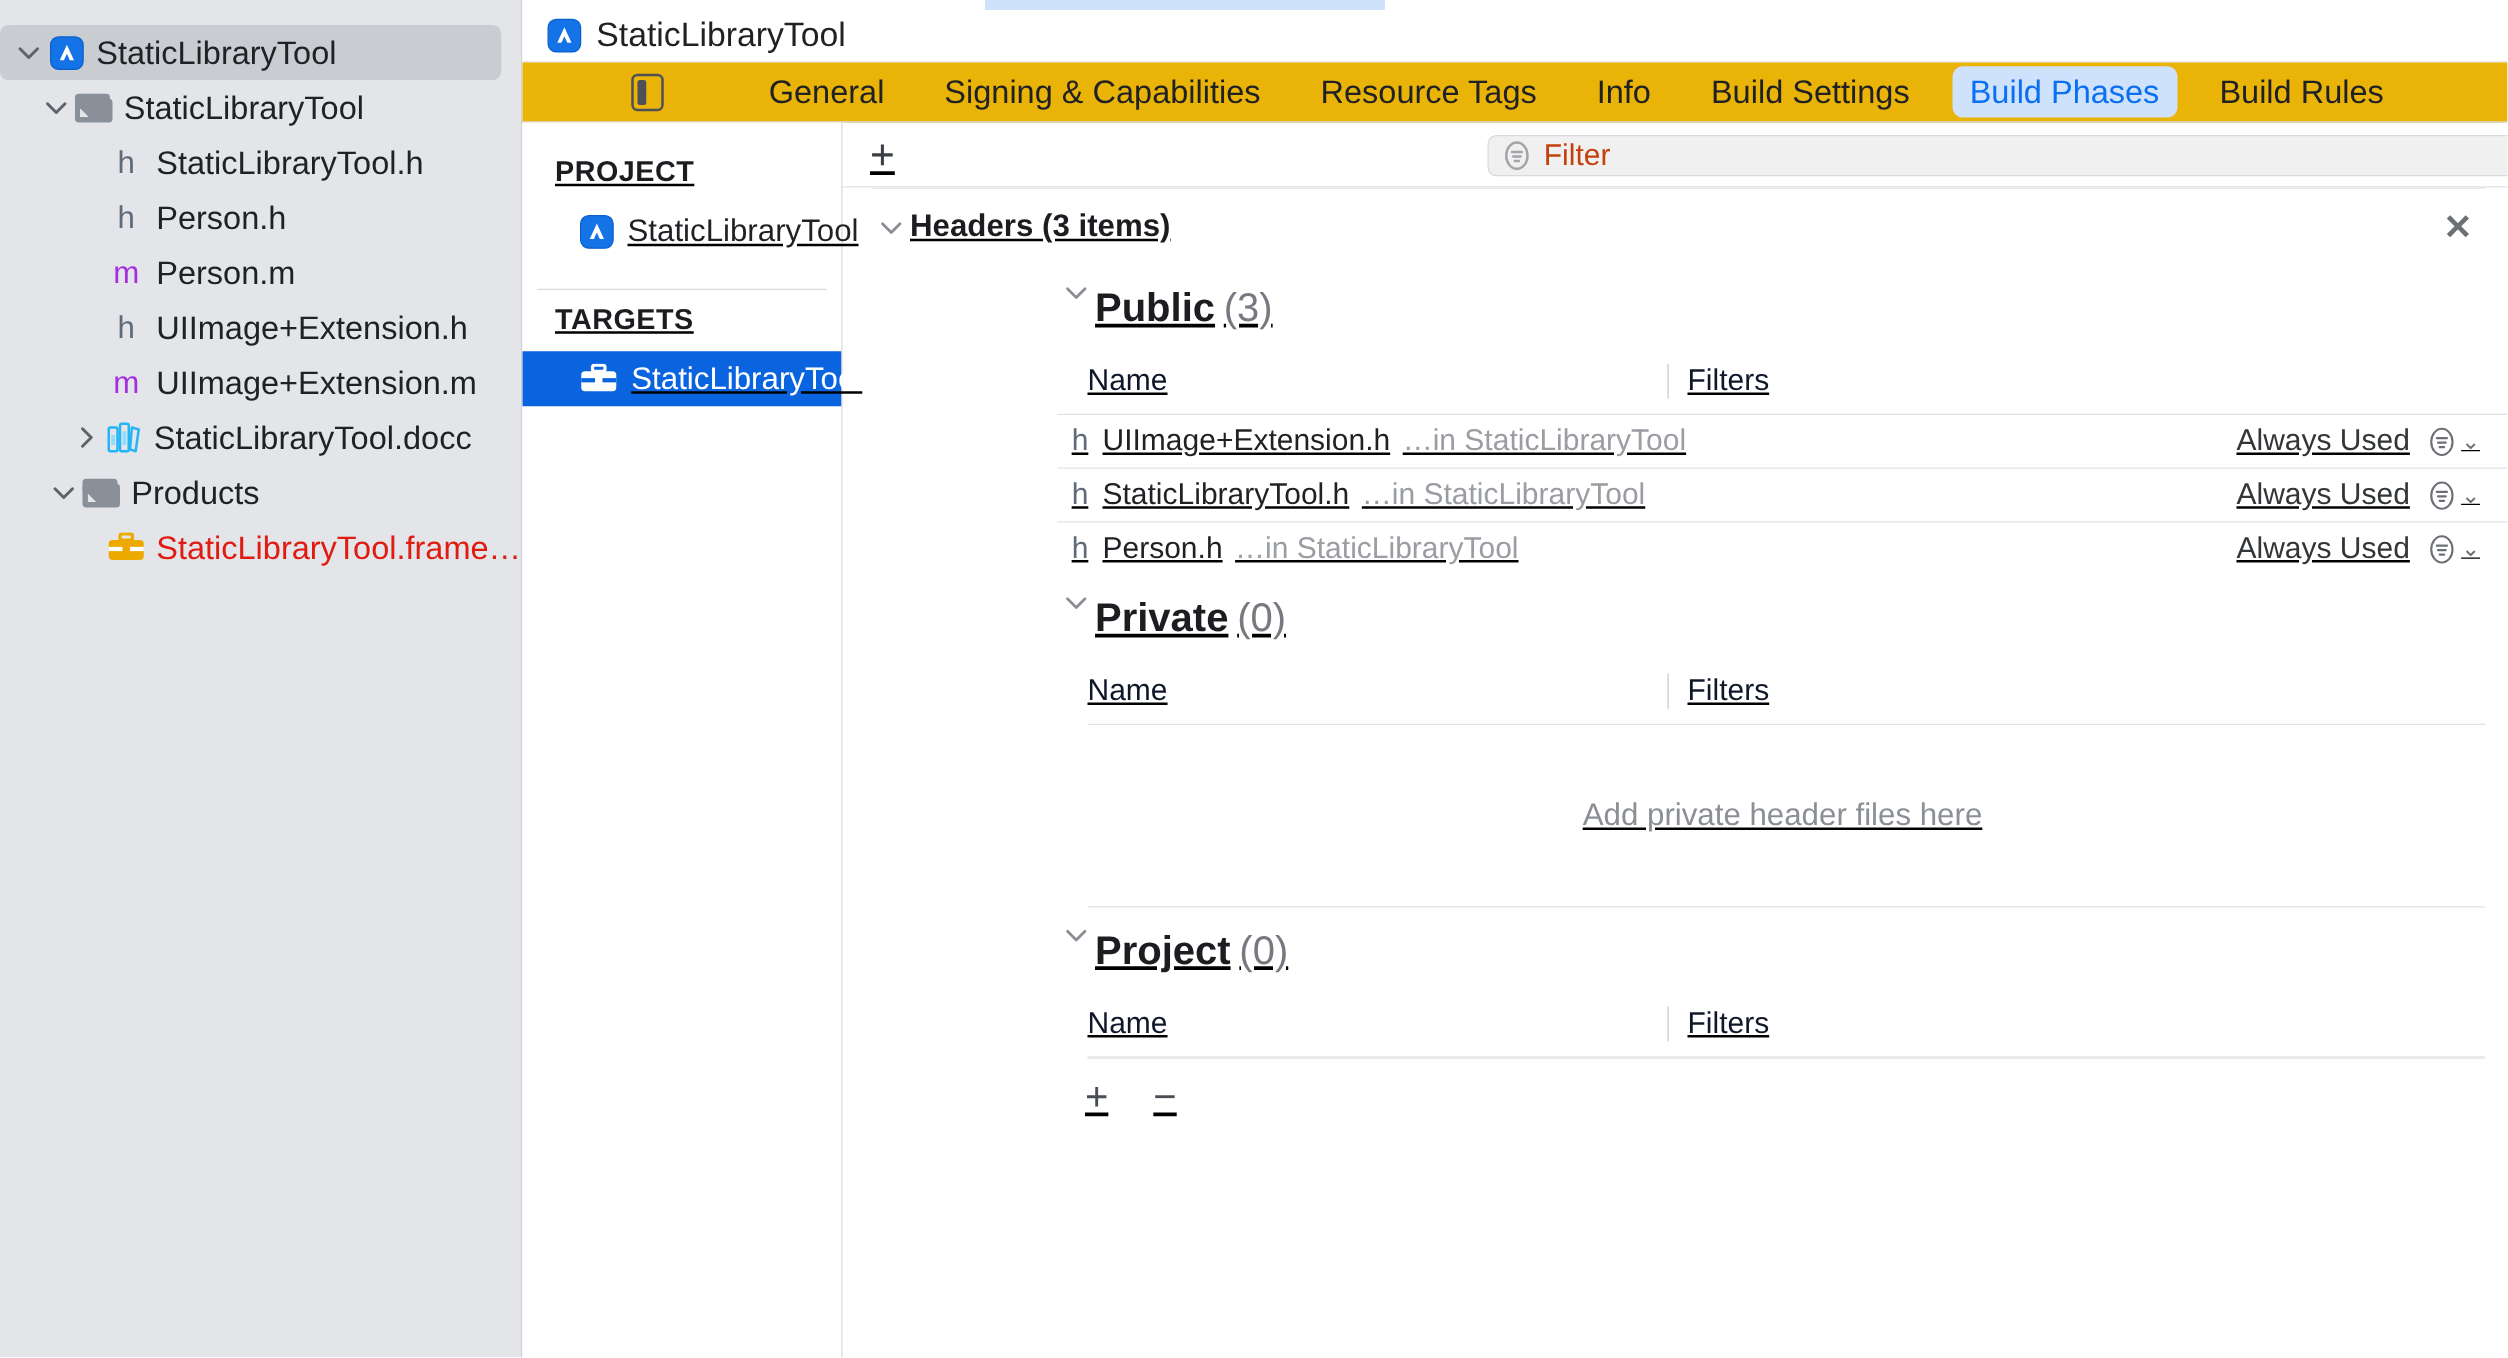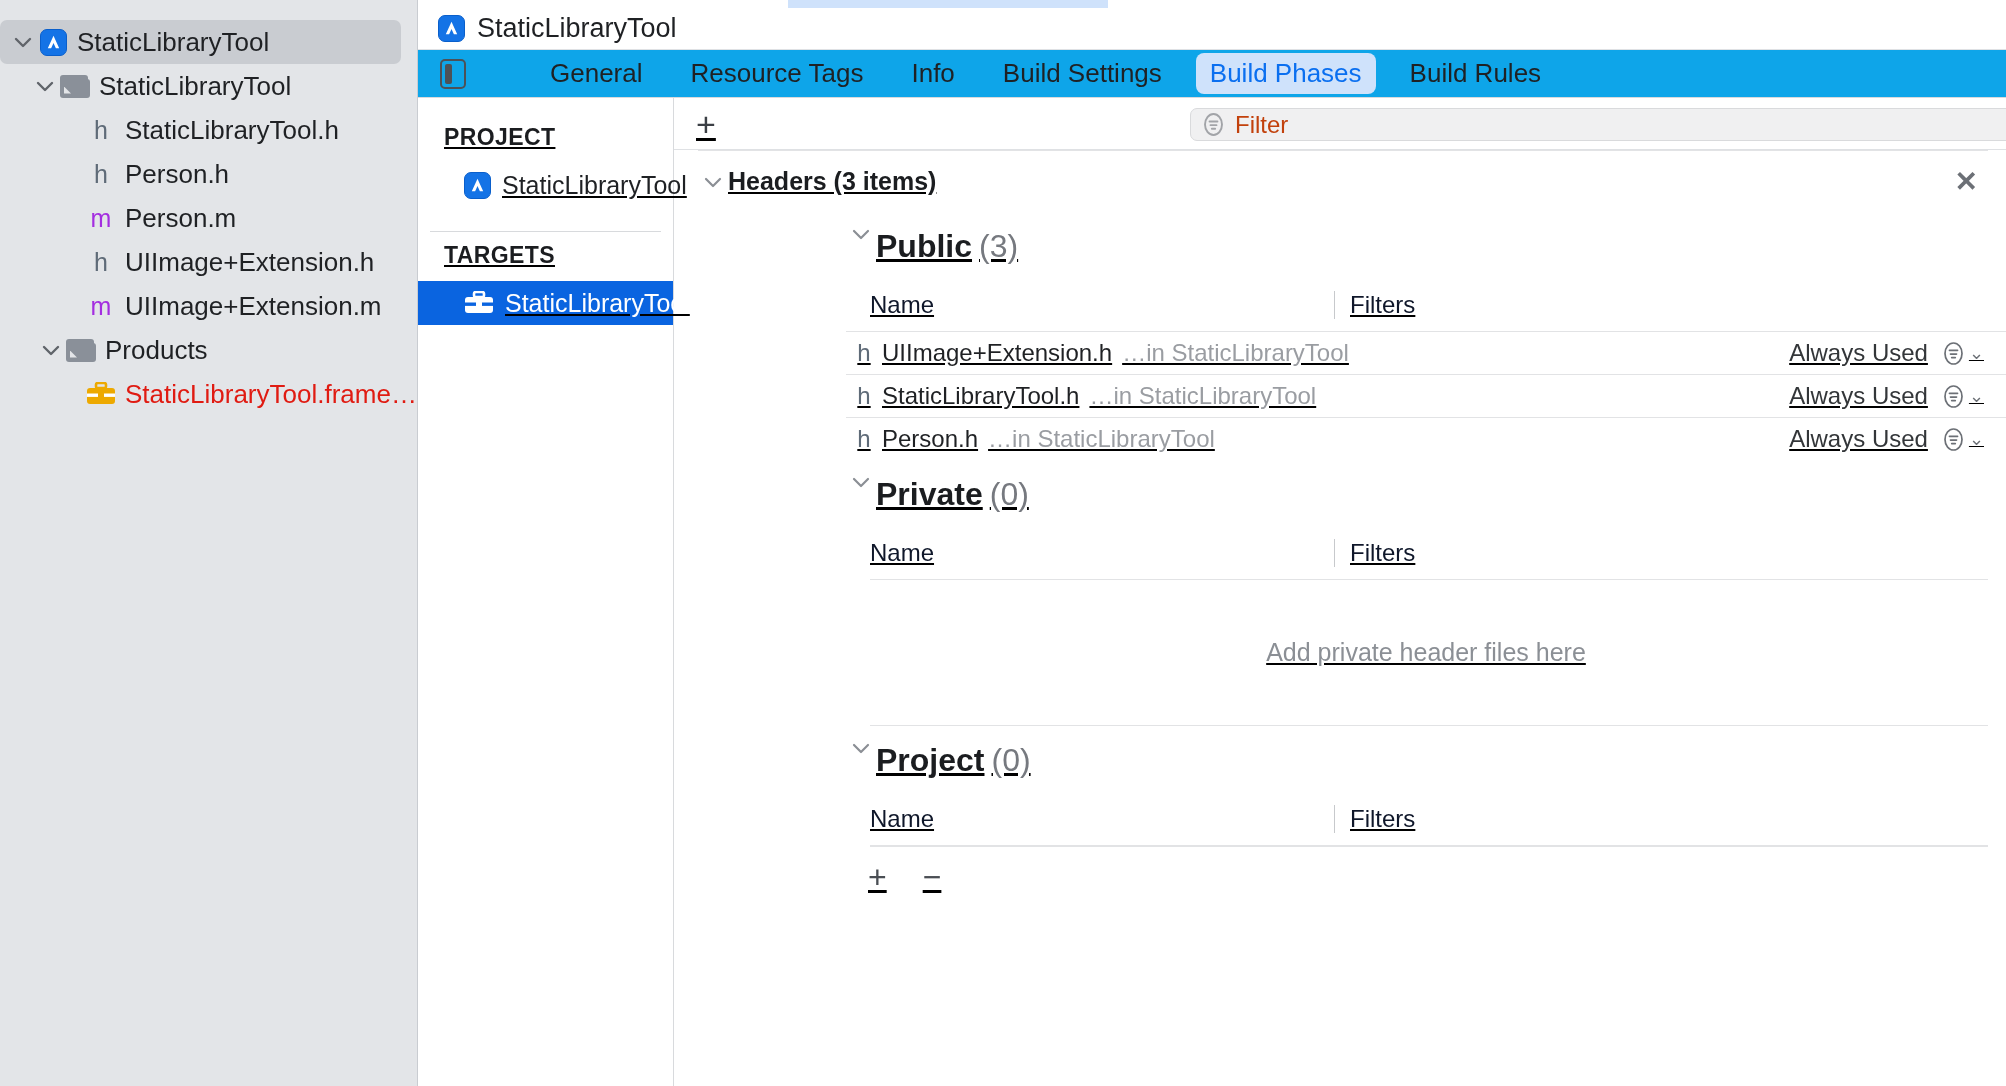--- a/index.html
+++ b/index.html
@@ -93,23 +93,24 @@
     height:42px; display:flex; align-items:center;
     padding-left:20px; background:#ffffff;
     border-bottom:1px solid #dfe1e4;
   }
   #titlebar .tb-icon { margin-right:12px; display:flex; align-items:center; }
   #titlebar .tb-title { font-size:27px; color:#1f2124; }
 
   
   #tabbar {
     height:48px; display:flex; align-items:center;
-    background:#0ea5e9;
+    background:#eab308;
     border-bottom:1px solid #d8dadd;
     padding-left:14px;
+    justify-content:center;
   }
   .sidebar-toggle {
     width:26px; height:30px; border:2px solid #4d5157; border-radius:5px;
     position:relative; margin-right:70px; margin-left:8px;
     flex:0 0 26px;
   }
   .sidebar-toggle::after {
     content:""; position:absolute; left:3px; top:3px;
     width:7px; height:20px; background:#4d5157; border-radius:2px;
   }
@@ -296,20 +297,37 @@
       <span class="nav-label">UIImage+Extension.h</span>
     </div>
     <div class="nav-row" style="padding-left:58px;">
       <span class="twisty"></span>
       <span class="nav-icon">
           <span class="file-letter letter-m">m</span>
         </span>
       <span class="nav-label">UIImage+Extension.m</span>
     </div>
 
+    <div class="nav-row" style="padding-left:56px;">
+      <span class="twisty">
+        <svg width="12" height="18" viewBox="0 0 12 18">
+            <path d="M3 2 L10 9 L3 16" fill="none" stroke="#60646a" stroke-width="2.4" stroke-linecap="round" stroke-linejoin="round"></path>
+          </svg>
+      </span>
+      <span class="nav-icon">
+        <svg class="docc" viewBox="0 0 28 26">
+          <rect x="2" y="5" width="7" height="19" rx="1.4" fill="none" stroke="#23b5f5" stroke-width="2"></rect>
+          <rect x="4" y="11" width="3" height="8" fill="#8fdcfb"></rect>
+          <rect x="11" y="2" width="7" height="22" rx="1.4" fill="none" stroke="#23b5f5" stroke-width="2"></rect>
+          <rect x="13" y="8" width="3" height="11" fill="#8fdcfb"></rect>
+          <path d="M20.5 5 L26 6.5 L23.5 24 L19 22.5 Z" fill="none" stroke="#23b5f5" stroke-width="2" stroke-linejoin="round"></path>
+        </svg>
+      </span>
+      <span class="nav-label">StaticLibraryTool.docc</span>
+    </div>
 
     <div class="nav-row" style="padding-left:38px;">
       <span class="twisty">
         <svg width="18" height="12" viewBox="0 0 18 12">
             <path d="M2 3 L9 10 L16 3" fill="none" stroke="#60646a" stroke-width="2.4" stroke-linecap="round" stroke-linejoin="round"></path>
           </svg>
       </span>
       <span class="nav-icon">
         <span class="folder">
             <span class="tab"></span>
@@ -347,20 +365,21 @@
               <path d="M10 3 L16 16 L12.5 16 L10 10.5 L7.5 16 L4 16 Z" fill="#ffffff"></path>
             </svg>
         </span>
       </span>
       <span class="tb-title">StaticLibraryTool</span>
     </div>
 
     <div id="tabbar">
       <span class="sidebar-toggle"></span>
       <span class="tab">General</span>
+      <span class="tab">Signing &amp; Capabilities</span>
       <span class="tab">Resource Tags</span>
       <span class="tab">Info</span>
       <span class="tab">Build Settings</span>
       <span class="tab active">Build Phases</span>
       <span class="tab">Build Rules</span>
     </div>
 
     <div id="lower">
 
       <div id="ptpane">

